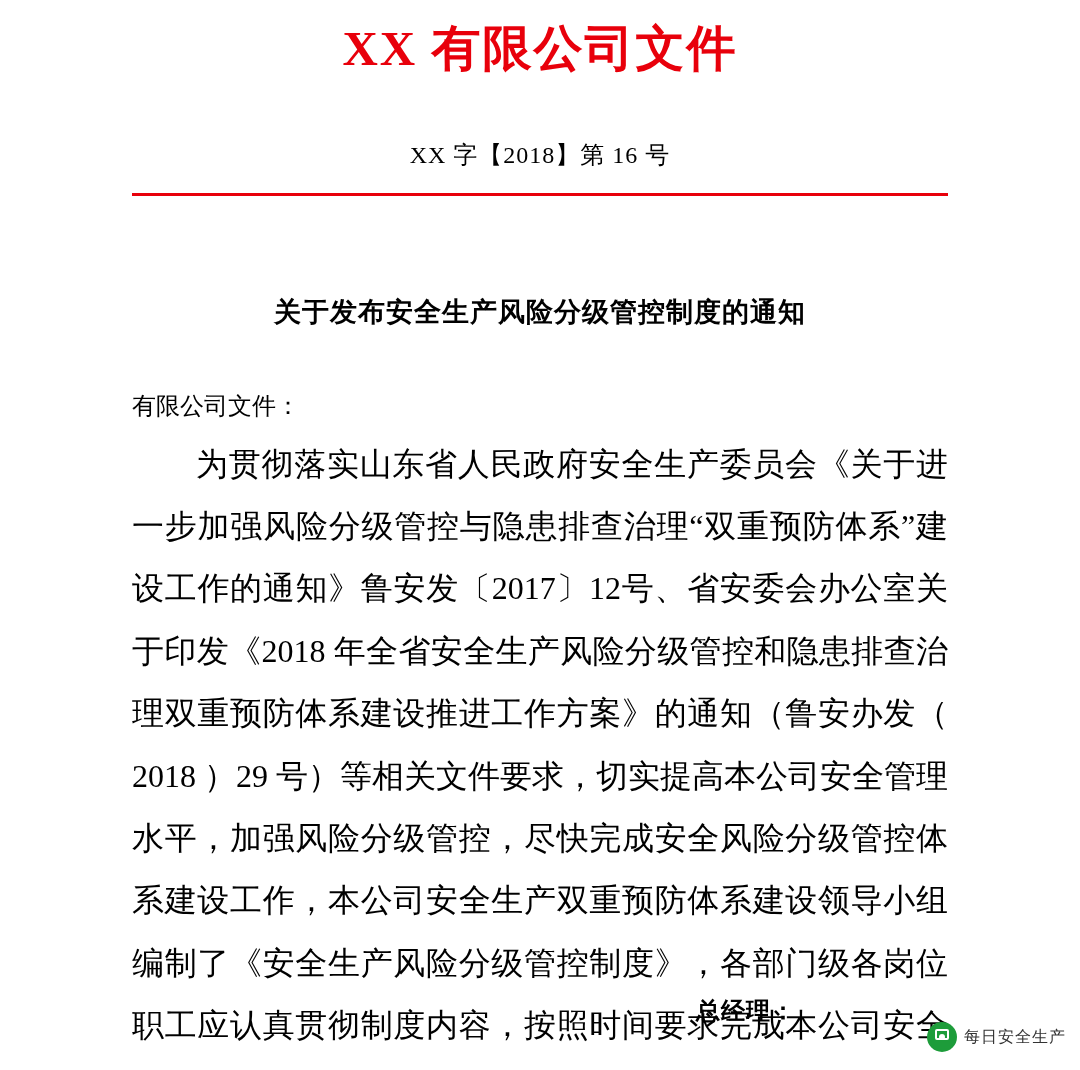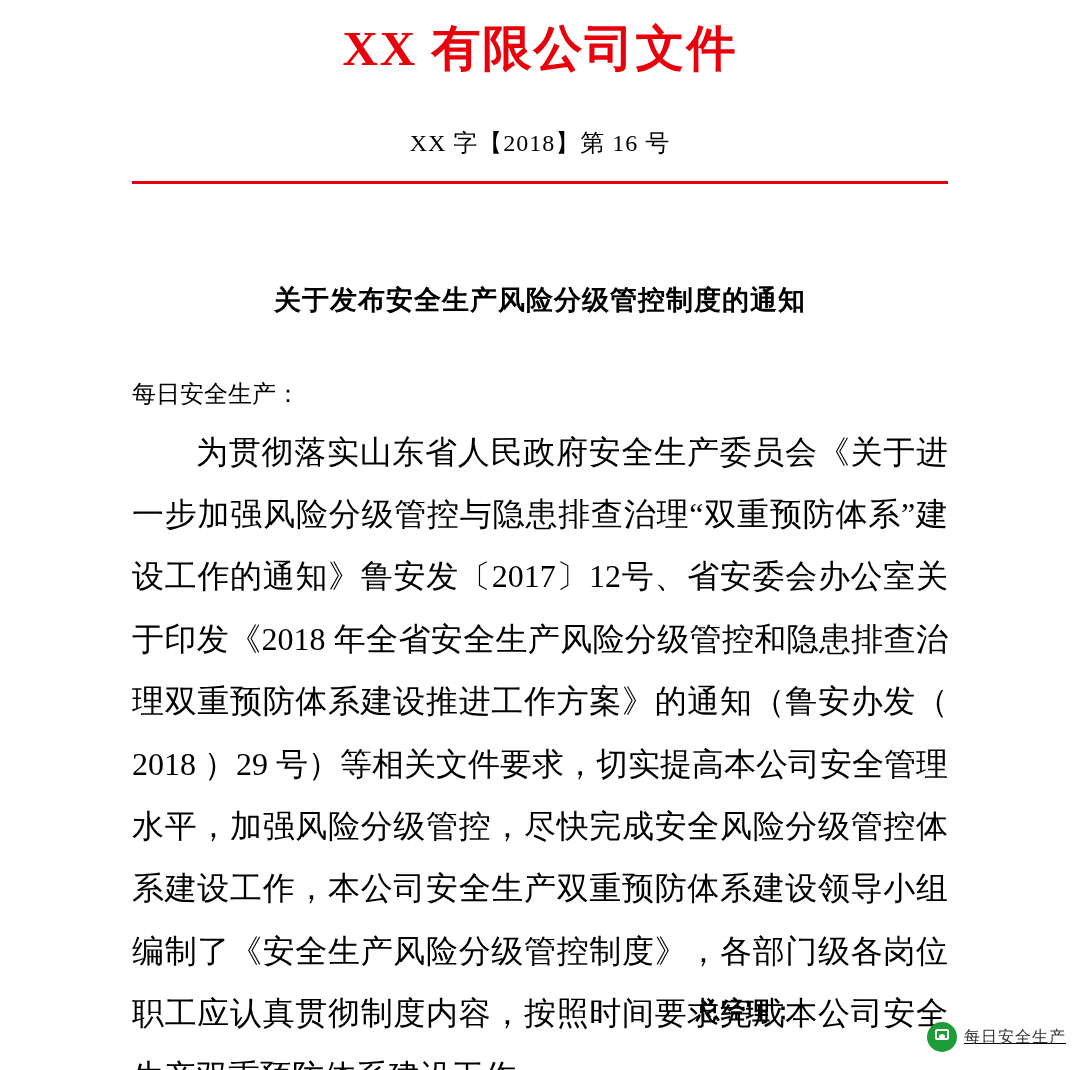--- a/index.html
+++ b/index.html
@@ -32,21 +32,21 @@
     font-weight: bold;
     font-size: 49px;
     letter-spacing: 2px;
     line-height: 1.2;
     font-family: "Liberation Serif", "DejaVu Serif", serif;
   }
 
   .doc-number {
     text-align: center;
     font-size: 24px;
-    margin-top: 48px;
+    margin-top: 60px;
     letter-spacing: 1px;
     font-family: "Liberation Serif", "DejaVu Serif", serif;
   }
 
   .red-rule {
     height: 3px;
     background: #e8000b;
     margin: 22px 132px 0 132px;
   }
 
@@ -85,21 +85,20 @@
   }
 
   
   .watermark {
     position: absolute;
     right: 14px;
     bottom: 18px;
     display: flex;
     align-items: center;
     gap: 7px;
-    text-decoration: underline;
   }
   .wm-logo {
     width: 30px;
     height: 30px;
     border-radius: 50%;
     background: #1d9c3a;
     position: relative;
     flex: 0 0 auto;
   }
   .wm-logo::before {
@@ -140,21 +139,21 @@
     <div class="masthead-title">XX 有限公司文件</div>
   </div>
 
   <div class="doc-number">XX 字【2018】第 16 号</div>
 
   <div class="red-rule"></div>
 
   <div class="doc-title">关于发布安全生产风险分级管控制度的通知</div>
 
   <div class="body-wrap">
-    <div class="salutation">每日安全生产：</div>
+    <div class="salutation">有限公司文件：</div>
     <div class="para">为贯彻落实山东省人民政府安全生产委员会《关于进一步加强风险分级管控与隐患排查治理“双重预防体系”建设工作的通知》鲁安发〔2017〕12号、省安委会办公室关于印发《2018 年全省安全生产风险分级管控和隐患排查治理双重预防体系建设推进工作方案》的通知（鲁安办发（ 2018 ）29 号）等相关文件要求，切实提高本公司安全管理水平，加强风险分级管控，尽快完成安全风险分级管控体系建设工作，本公司安全生产双重预防体系建设领导小组编制了《安全生产风险分级管控制度》，各部门级各岗位职工应认真贯彻制度内容，按照时间要求完成本公司安全生产双重预防体系建设工作。</div>
   </div>
 
   <div class="signature">总经理：</div>
 
   <div class="watermark">
     <div class="wm-logo"></div>
     <div class="wm-text">每日安全生产</div>
   </div>
 

